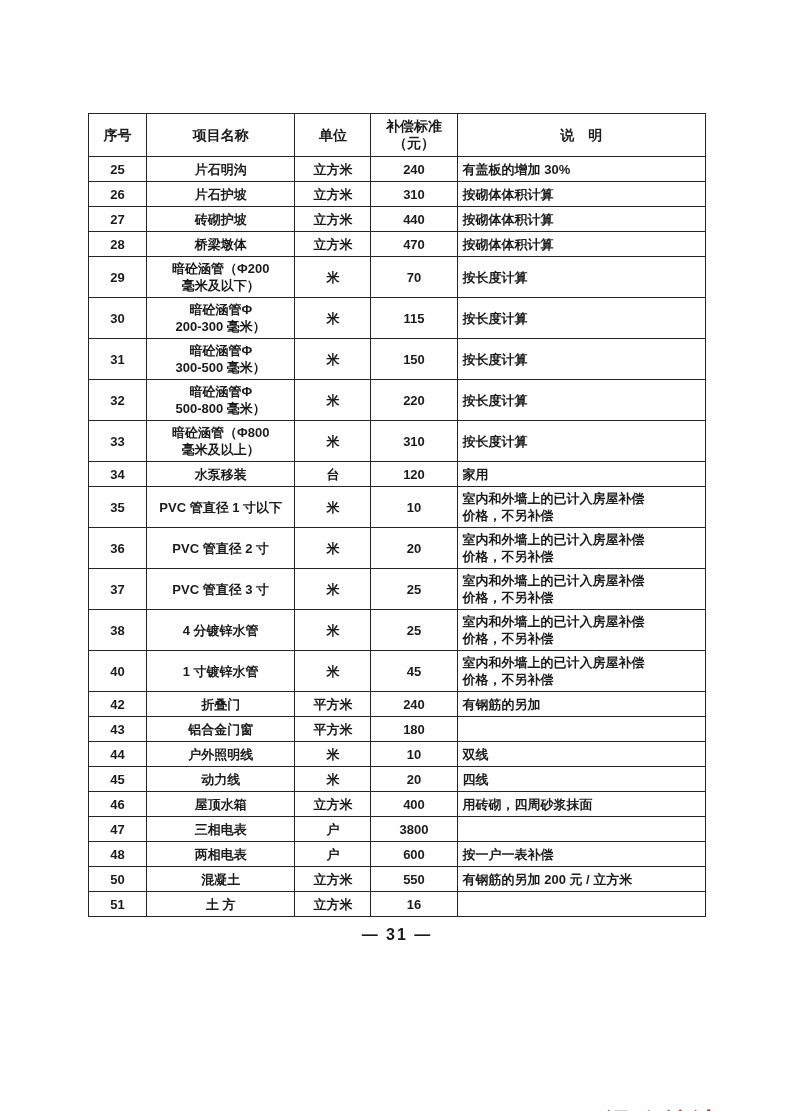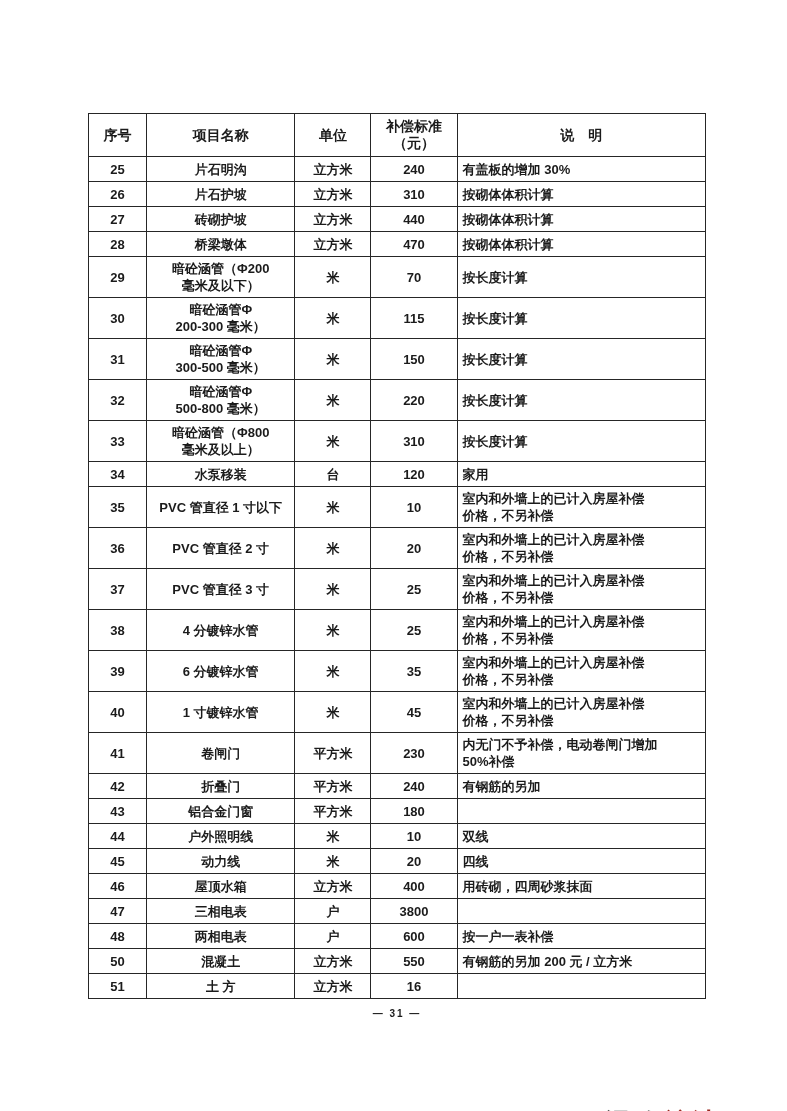--- a/index.html
+++ b/index.html
@@ -29,21 +29,21 @@
   td {
     font-size:13px; line-height:17px; padding:3px 0; height:18px;
     text-align:center;
   }
   .pre { white-space:pre-line; }
   td.c-remark {
     text-align:left; padding-left:5px; padding-right:4px;
   }
   .pagenum {
     margin-top:9px; text-align:center;
-    font-size:10px; font-weight:600; letter-spacing:2px; color:#1b1b1b;
+    font-size:16px; font-weight:600; letter-spacing:2px; color:#1b1b1b;
   }
   .watermark {
     position:absolute; top:1109px; right:8px; text-align:center;
     line-height:1.05;
   }
   .wm-cn {
     font-size:28px; font-weight:bold; letter-spacing:1px;
     color:#3c3c3c;
   }
   .wm-red { color:#9b2b22; }
@@ -177,42 +177,26 @@
   </tr>
           <tr>
     <td class="c-no">38</td>
     <td class="c-name pre">4 分镀锌水管</td>
     <td class="c-unit">米</td>
     <td class="c-std">25</td>
     <td class="c-remark pre">室内和外墙上的已计入房屋补偿
 价格，不另补偿</td>
   </tr>
           <tr>
-    <td class="c-no">39</td>
-    <td class="c-name pre">6 分镀锌水管</td>
-    <td class="c-unit">米</td>
-    <td class="c-std">35</td>
-    <td class="c-remark pre">室内和外墙上的已计入房屋补偿
-价格，不另补偿</td>
-  </tr>
-          <tr>
     <td class="c-no">40</td>
     <td class="c-name pre">1 寸镀锌水管</td>
     <td class="c-unit">米</td>
     <td class="c-std">45</td>
     <td class="c-remark pre">室内和外墙上的已计入房屋补偿
 价格，不另补偿</td>
-  </tr>
-          <tr>
-    <td class="c-no">41</td>
-    <td class="c-name pre">卷闸门</td>
-    <td class="c-unit">平方米</td>
-    <td class="c-std">230</td>
-    <td class="c-remark pre">内无门不予补偿，电动卷闸门增加
-50%补偿</td>
   </tr>
           <tr>
     <td class="c-no">42</td>
     <td class="c-name pre">折叠门</td>
     <td class="c-unit">平方米</td>
     <td class="c-std">240</td>
     <td class="c-remark pre">有钢筋的另加</td>
   </tr>
           <tr>
     <td class="c-no">43</td>

